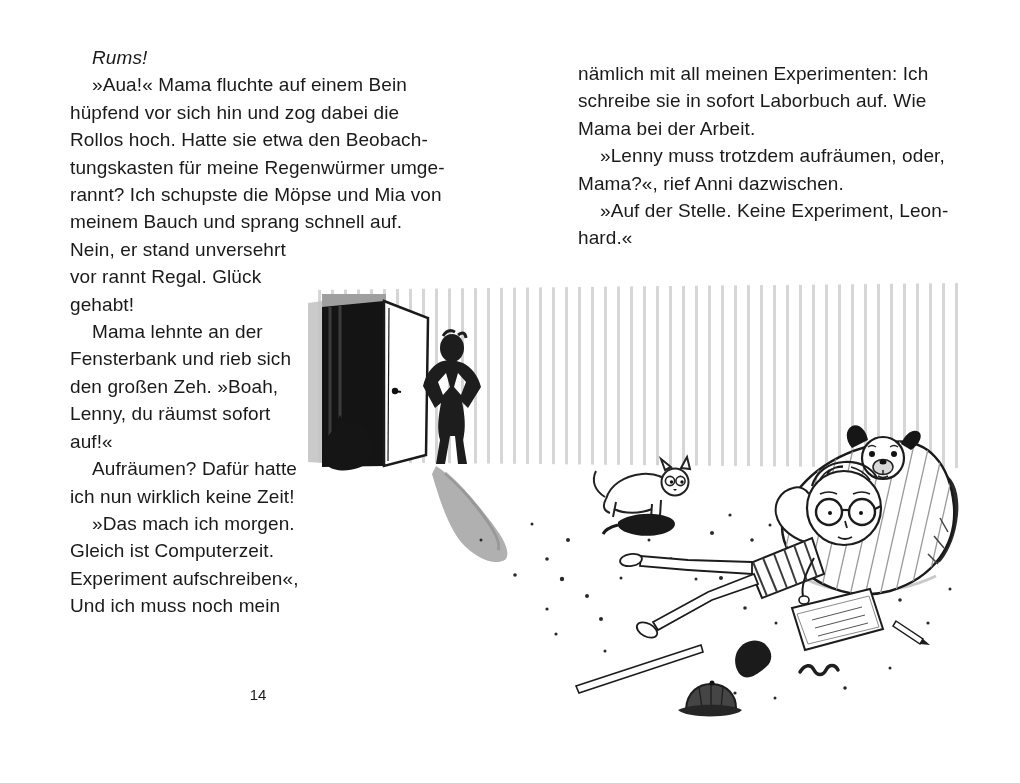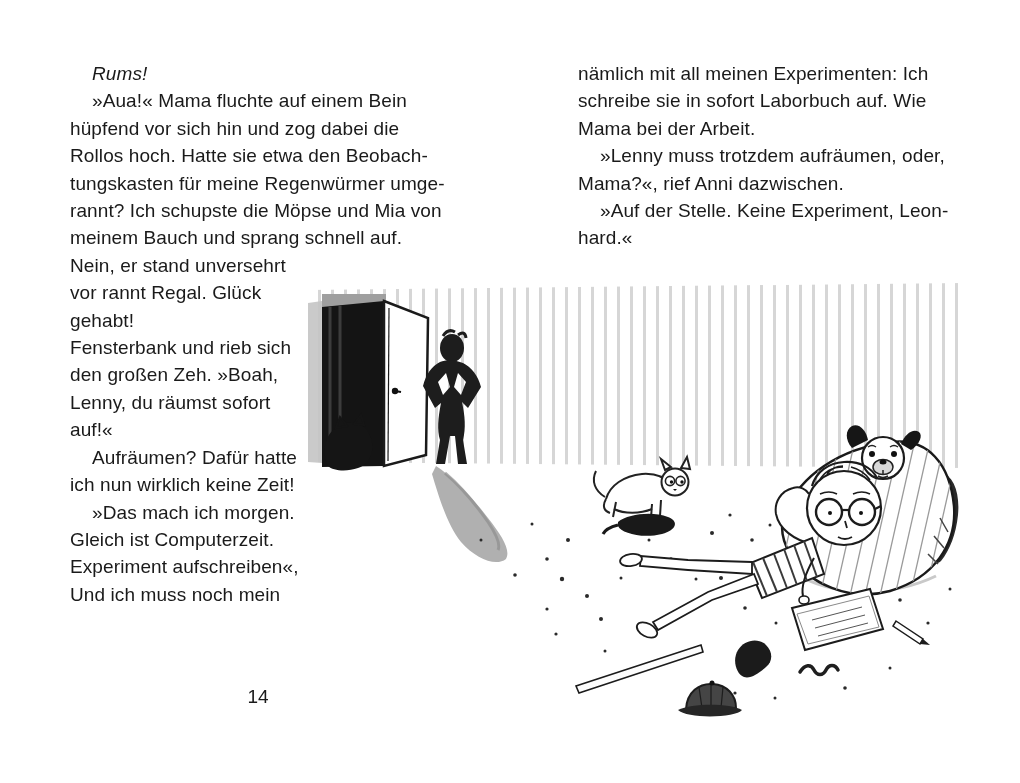--- a/index.html
+++ b/index.html
@@ -20,56 +20,57 @@
     inset: 0;
     background: #ffffff;
   }
   .column {
     position: absolute;
     font-size: 19px;
     line-height: 27.4px;
     letter-spacing: 0.1px;
     white-space: nowrap;
   }
-  .column.left  { left: 70px;  top: 60px; width: 350px; }
+  .column.left  { left: 70px;  top: 44px; width: 350px; }
   .column.right { left: 578px; top: 60px; width: 380px; }
   .text-line.indent { padding-left: 22px; }
   .text-line.italic { font-style: italic; }
   .illustration {
     position: absolute;
     left: 300px;
     top: 278px;
     width: 665px;
     height: 460px;
   }
   .page-number {
     position: absolute;
     left: 238px;
     top: 686px;
     width: 40px;
     text-align: center;
-    font-size: 19px;
+    font-size: 15px;
   }
 </style>
 </head>
 <body>
 
 <div class="page">
 
   <div class="column left">
       <div class="text-line indent italic">Rums!</div>
       <div class="text-line indent">»Aua!« Mama fluchte auf einem Bein</div>
       <div class="text-line">hüpfend vor sich hin und zog dabei die</div>
       <div class="text-line">Rollos hoch. Hatte sie etwa den Beobach-</div>
       <div class="text-line">tungskasten für meine Regenwürmer umge-</div>
       <div class="text-line">rannt? Ich schupste die Möpse und Mia von</div>
       <div class="text-line">meinem Bauch und sprang schnell auf.</div>
       <div class="text-line">Nein, er stand unversehrt</div>
       <div class="text-line">vor rannt Regal. Glück</div>
       <div class="text-line">gehabt!</div>
+      <div class="text-line indent">Mama lehnte an der</div>
       <div class="text-line">Fensterbank und rieb sich</div>
       <div class="text-line">den großen Zeh. »Boah,</div>
       <div class="text-line">Lenny, du räumst sofort</div>
       <div class="text-line">auf!«</div>
       <div class="text-line indent">Aufräumen? Dafür hatte</div>
       <div class="text-line">ich nun wirklich keine Zeit!</div>
       <div class="text-line indent">»Das mach ich morgen.</div>
       <div class="text-line">Gleich ist Computerzeit.</div>
       <div class="text-line">Experiment aufschreiben«,</div>
       <div class="text-line">Und ich muss noch mein</div>

